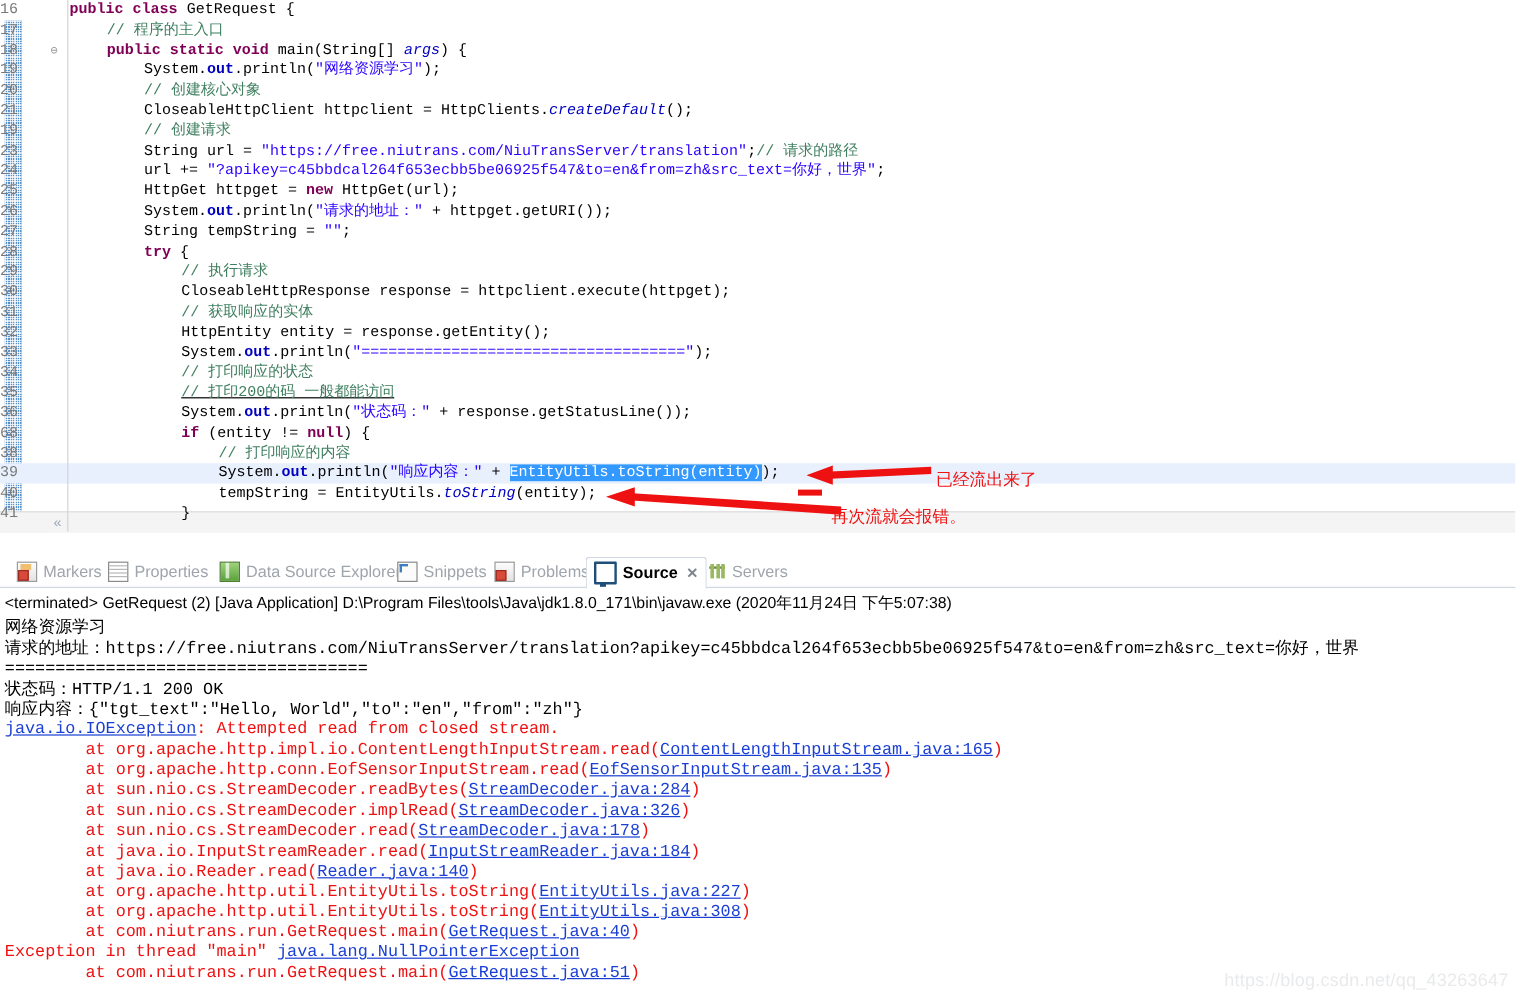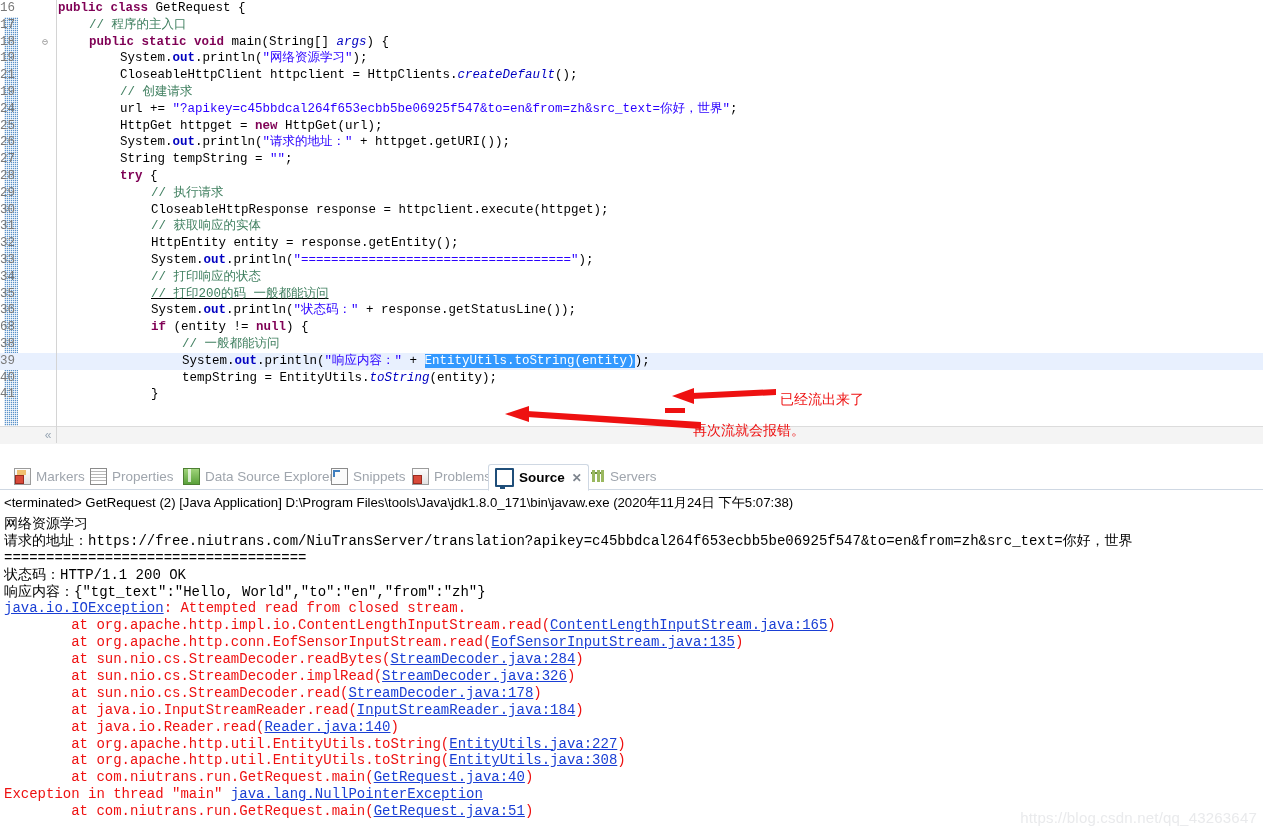--- a/index.html
+++ b/index.html
@@ -242,37 +242,39 @@
 <body>
 
 <div id="editor">
   <div class="foldbar"></div>
   <div class="gutter-sep"></div>
   <div class="ed-rows" id="ed-rows">
       <div class="row"><span class="lnum">16</span><span class="fold-marker"></span><span class="code" style="padding-left: 8px;"><span class="kw">public class </span><span>GetRequest {</span></span></div>
       <div class="row"><span class="lnum">17</span><span class="fold-marker"></span><span class="code" style="padding-left: 39px;"><span class="cmt">// 程序的主入口</span></span></div>
       <div class="row"><span class="lnum">18</span><span class="fold-marker">⊖</span><span class="code" style="padding-left: 39px;"><span class="kw">public static void </span><span>main(String[] </span><span class="fld">args</span><span>) {</span></span></div>
       <div class="row"><span class="lnum">19</span><span class="fold-marker"></span><span class="code" style="padding-left: 70px;"><span>System.</span><span class="sfld">out</span><span>.println(</span><span class="str">"网络资源学习"</span><span>);</span></span></div>
+      <div class="row"><span class="lnum">20</span><span class="fold-marker"></span><span class="code" style="padding-left: 70px;"><span class="cmt">// 创建核心对象</span></span></div>
       <div class="row"><span class="lnum">21</span><span class="fold-marker"></span><span class="code" style="padding-left: 70px;"><span>CloseableHttpClient httpclient = HttpClients.</span><span class="fld">createDefault</span><span>();</span></span></div>
       <div class="row"><span class="lnum">19</span><span class="fold-marker"></span><span class="code" style="padding-left: 70px;"><span class="cmt">// 创建请求</span></span></div>
+      <div class="row"><span class="lnum">23</span><span class="fold-marker"></span><span class="code" style="padding-left: 70px;"><span>String url = </span><span class="str">"https://free.niutrans.com/NiuTransServer/translation"</span><span>;</span><span class="cmt">// 请求的路径</span></span></div>
       <div class="row"><span class="lnum">24</span><span class="fold-marker"></span><span class="code" style="padding-left: 70px;"><span>url += </span><span class="str">"?apikey=c45bbdcal264f653ecbb5be06925f547&amp;to=en&amp;from=zh&amp;src_text=你好，世界"</span><span>;</span></span></div>
       <div class="row"><span class="lnum">25</span><span class="fold-marker"></span><span class="code" style="padding-left: 70px;"><span>HttpGet httpget = </span><span class="kw">new </span><span>HttpGet(url);</span></span></div>
       <div class="row"><span class="lnum">26</span><span class="fold-marker"></span><span class="code" style="padding-left: 70px;"><span>System.</span><span class="sfld">out</span><span>.println(</span><span class="str">"请求的地址：</span><span class="str">"</span><span> + httpget.getURI());</span></span></div>
       <div class="row"><span class="lnum">27</span><span class="fold-marker"></span><span class="code" style="padding-left: 70px;"><span>String tempString = </span><span class="str">""</span><span>;</span></span></div>
       <div class="row"><span class="lnum">28</span><span class="fold-marker"></span><span class="code" style="padding-left: 70px;"><span class="kw">try </span><span>{</span></span></div>
       <div class="row"><span class="lnum">29</span><span class="fold-marker"></span><span class="code" style="padding-left: 101px;"><span class="cmt">// 执行请求</span></span></div>
       <div class="row"><span class="lnum">30</span><span class="fold-marker"></span><span class="code" style="padding-left: 101px;"><span>CloseableHttpResponse response = httpclient.execute(httpget);</span></span></div>
       <div class="row"><span class="lnum">31</span><span class="fold-marker"></span><span class="code" style="padding-left: 101px;"><span class="cmt">// 获取响应的实体</span></span></div>
       <div class="row"><span class="lnum">32</span><span class="fold-marker"></span><span class="code" style="padding-left: 101px;"><span>HttpEntity entity = response.getEntity();</span></span></div>
       <div class="row"><span class="lnum">33</span><span class="fold-marker"></span><span class="code" style="padding-left: 101px;"><span>System.</span><span class="sfld">out</span><span>.println(</span><span class="str">"===================================="</span><span>);</span></span></div>
       <div class="row"><span class="lnum">34</span><span class="fold-marker"></span><span class="code" style="padding-left: 101px;"><span class="cmt">// 打印响应的状态</span></span></div>
       <div class="row"><span class="lnum">35</span><span class="fold-marker"></span><span class="code" style="padding-left: 101px; text-decoration: underline;"><span class="cmt">// 打印200的码 一般都能访问</span></span></div>
       <div class="row"><span class="lnum">36</span><span class="fold-marker"></span><span class="code" style="padding-left: 101px;"><span>System.</span><span class="sfld">out</span><span>.println(</span><span class="str">"状态码："</span><span> + response.getStatusLine());</span></span></div>
       <div class="row"><span class="lnum">68</span><span class="fold-marker"></span><span class="code" style="padding-left: 101px;"><span class="kw">if </span><span>(entity != </span><span class="kw">null</span><span>) {</span></span></div>
-      <div class="row"><span class="lnum">38</span><span class="fold-marker"></span><span class="code" style="padding-left: 132px;"><span class="cmt">// 一般都能访问</span></span></div>
+      <div class="row"><span class="lnum">38</span><span class="fold-marker"></span><span class="code" style="padding-left: 132px;"><span class="cmt">// 打印响应的内容</span></span></div>
       <div class="row hl"><span class="lnum">39</span><span class="fold-marker"></span><span class="code" style="padding-left: 132px;"><span>System.</span><span class="sfld">out</span><span>.println(</span><span class="str">"响应内容："</span><span> + </span><span class="sel">EntityUtils.toString(entity)</span><span>);</span></span></div>
       <div class="row"><span class="lnum">40</span><span class="fold-marker"></span><span class="code" style="padding-left: 132px;"><span>tempString = EntityUtils.</span><span class="fld">toString</span><span>(entity);</span></span></div>
       <div class="row"><span class="lnum">41</span><span class="fold-marker"></span><span class="code" style="padding-left: 101px;"><span>}</span></span></div>
     </div>
 
   <svg class="arrow" style="left:672px; top:386px;" width="110" height="20" viewBox="0 0 110 20">
     <polygon points="0,10 22,2 22,18" fill="#ee1111"></polygon>
     <polygon points="20,7 104,3 104,9 20,13" fill="#ee1111"></polygon>
   </svg>
   <svg class="arrow" style="left:505px; top:404px;" width="200" height="30" viewBox="0 0 200 30">

